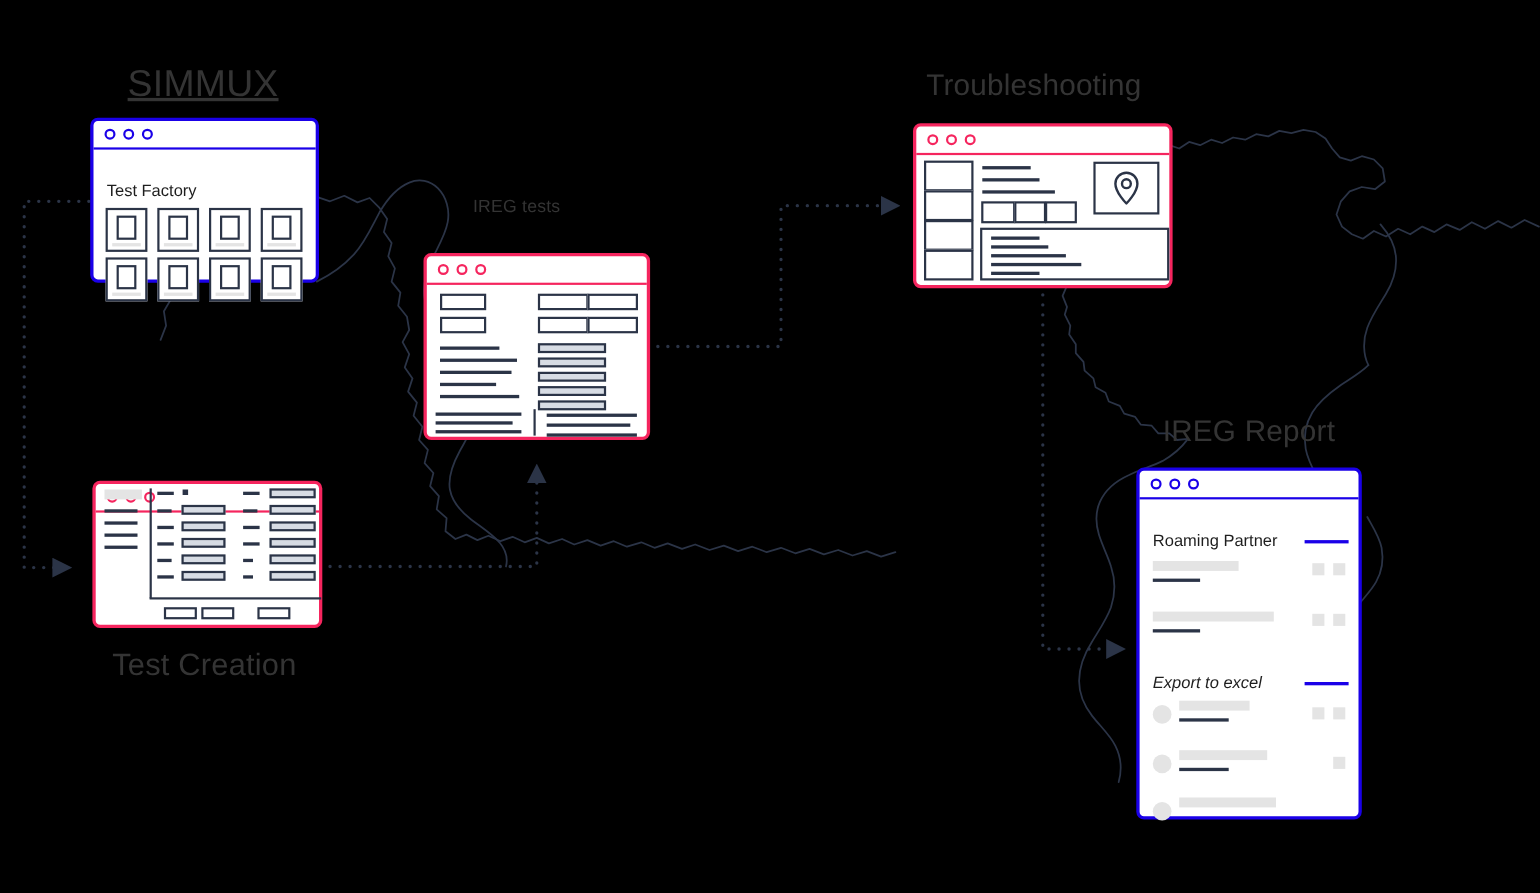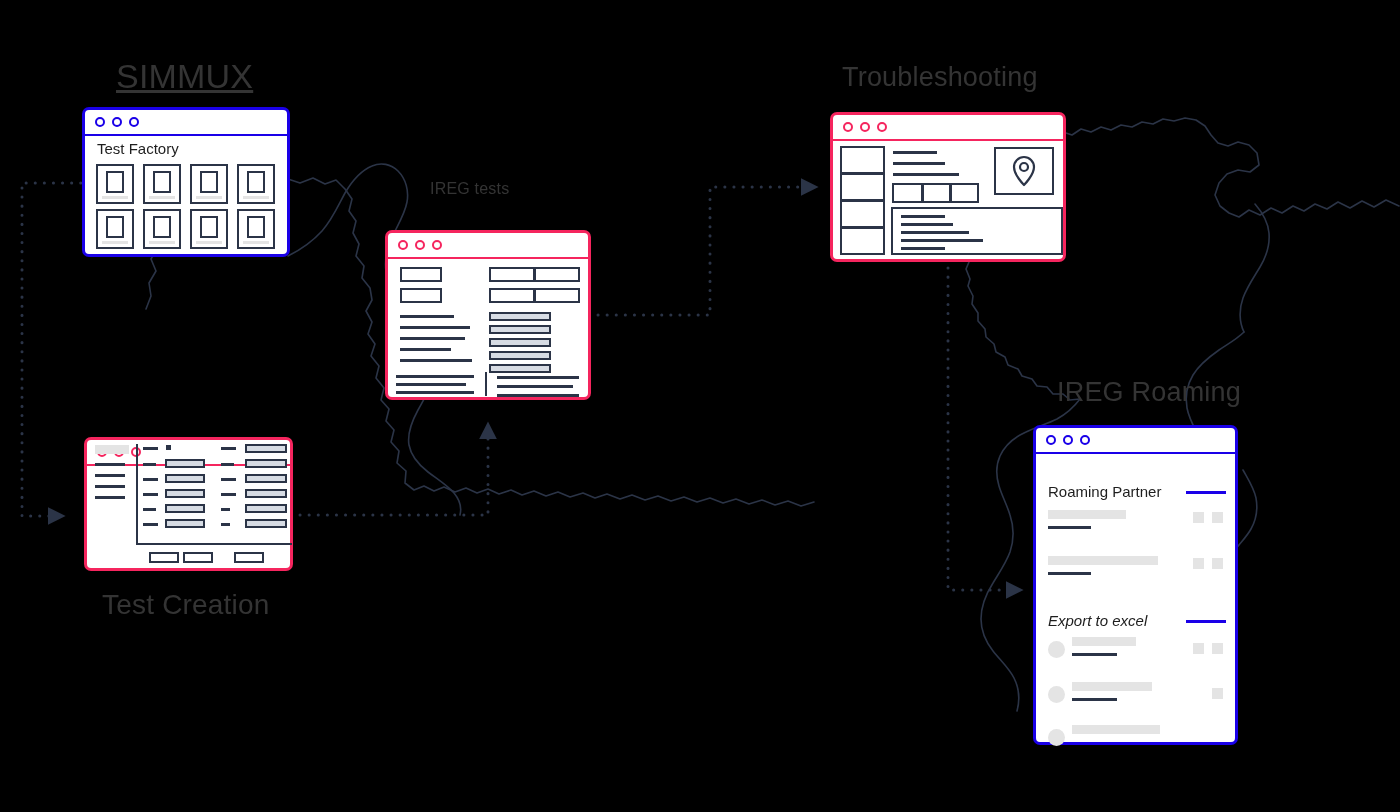--- a/index.html
+++ b/index.html
@@ -142,29 +142,29 @@
 
     <g>
       <path d="M948,268 L948,590 L1020,590" fill="none" stroke="#2b3447" stroke-width="3" stroke-dasharray="0.1 9" stroke-linecap="round" marker-end="url(#ar)"></path>
     </g>
   </svg>
 
   <div class="seclabel" style="left:116px;top:57px;font-size:34px;text-decoration:underline;">SIMMUX</div>
   <div class="seclabel" style="left:430px;top:180px;font-size:16px;">IREG tests</div>
   <div class="seclabel" style="left:102px;top:589px;font-size:28px;">Test Creation</div>
   <div class="seclabel" style="left:842px;top:62px;font-size:27px;">Troubleshooting</div>
-  <div class="seclabel" style="left:1057px;top:377px;font-size:27px;">IREG Roaming</div>
+  <div class="seclabel" style="left:1057px;top:377px;font-size:27px;">IREG Report</div>
 
   <div class="win blue" id="simmux">
     <div class="winbar">
       <span class="dot"></span>
       <span class="dot"></span>
       <span class="dot"></span>
     </div>
-    <div class="winbody" style="height:118px;">
+    <div class="winbody" style="height:118px;margin-top:25px;">
       <div class="title">Test Factory</div>
       <div class="tile" style="left:11px;top:28px;">
         <span class="doc"></span>
           <span class="ul"></span>
         </div>
       <div class="tile" style="left:58px;top:28px;">
         <span class="doc"></span>
           <span class="ul"></span>
         </div>
       <div class="tile" style="left:105px;top:28px;">

